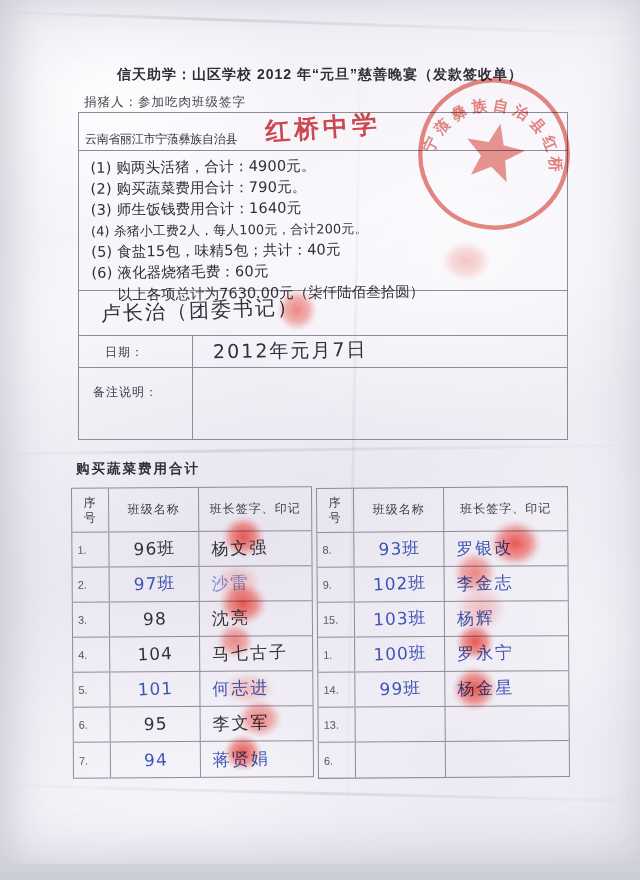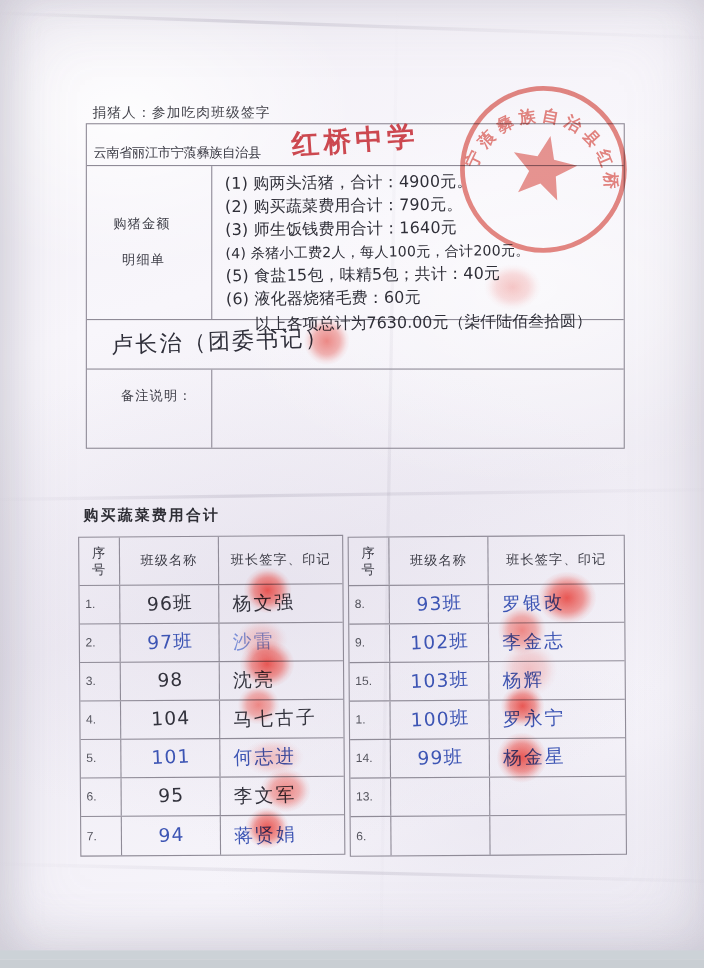--- a/index.html
+++ b/index.html
@@ -34,21 +34,21 @@
   
   .mtable { position:absolute; left:78px; top:112px; width:490px; border:1px solid #8f8b97; }
   .mrow { display:flex; border-bottom:1px solid #8f8b97; position:relative; }
   .mrow:last-child { border-bottom:none; }
   .mlabel { flex:0 0 114px; border-right:1px solid #8f8b97; font-size:12px; color:#3c3c46; letter-spacing:1px; }
   .mvalue { flex:1; position:relative; }
   .r-school { height:38px; }
   .r-items  { height:140px; }
   .r-handler{ height:45px; }
   .r-date   { height:32px; }
-  .r-remark { height:71px;text-align:center; }
+  .r-remark { height:71px; }
   .lab-line { display:block; }
   .r-school .mlabel { padding-top:4px; }
   .r-school .l1 { padding-left:34px; }
   .r-school .l2 { padding-left:6px; }
   .r-items .mlabel { padding-top:44px; }
   .r-items .l1 { padding-left:24px; }
   .r-items .l2 { padding-left:32px; margin-top:16px; }
   .r-handler .mlabel { padding-top:5px; padding-left:8px; }
   .r-date .mlabel { padding-top:8px; padding-left:26px; }
   .r-remark .mlabel { padding-top:16px; padding-left:14px; }
@@ -99,54 +99,59 @@
 </style>
 </head>
 <body>
 
 <div class="paper">
   <div class="crease c1"></div>
   <div class="crease c2"></div>
   <div class="crease c3"></div>
   <div class="crease c4"></div>
 
+  <div class="title">信天助学：山区学校 2012 年“元旦”慈善晚宴（发款签收单）</div>
   <div class="donor">捐猪人：参加吃肉班级签字</div>
 
   <div class="mtable">
     <div class="mrow r-school">
       <div class="mvalue">
         <span class="printed-prefix">云南省丽江市宁蒗彝族自治县</span>
         <span class="school-hw hw">红桥中学</span>
       </div>
     </div>
 
     <div class="mrow r-items">
-      <div class="mlabel">
-        <span class="lab-line l1">购猪金额</span>
-        <span class="lab-line l2">明细单</span>
-      </div>
       <div class="mvalue">
         <div class="items hw">
           <div class="item-line">(1) 购两头活猪，合计：4900元。</div>
           <div class="item-line">(2) 购买蔬菜费用合计：790元。</div>
           <div class="item-line">(3) 师生饭钱费用合计：1640元</div>
           <div class="item-line">(4) 杀猪小工费2人，每人100元，合计200元。</div>
           <div class="item-line">(5) 食盐15包，味精5包；共计：40元</div>
           <div class="item-line">(6) 液化器烧猪毛费：60元</div>
           <div class="total-line">以上各项总计为7630.00元（柒仟陆佰叁拾圆）</div>
         </div>
       </div>
     </div>
 
     <div class="mrow r-handler">
       <div class="mvalue">
         <span class="handler-sig hw">卢长治（团委书记）</span>
       </div>
     </div>
 
+    <div class="mrow r-date">
+      <div class="mlabel">
+        <span class="lab-line">日期：</span>
+      </div>
+      <div class="mvalue">
+        <span class="date-hw hw">2012年元月7日</span>
+      </div>
+    </div>
 
     <div class="mrow r-remark">
       <div class="mlabel">
         <span class="lab-line">备注说明：</span>
       </div>
       <div class="mvalue"></div>
     </div>
   </div>
 
   <svg class="stamp" viewBox="0 0 190 190" width="184" height="184">

